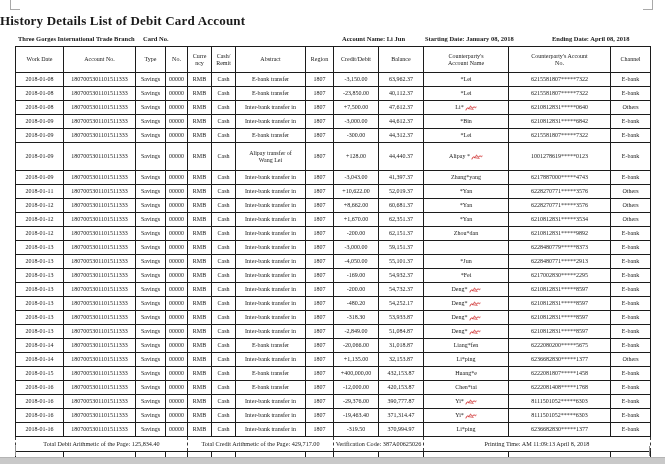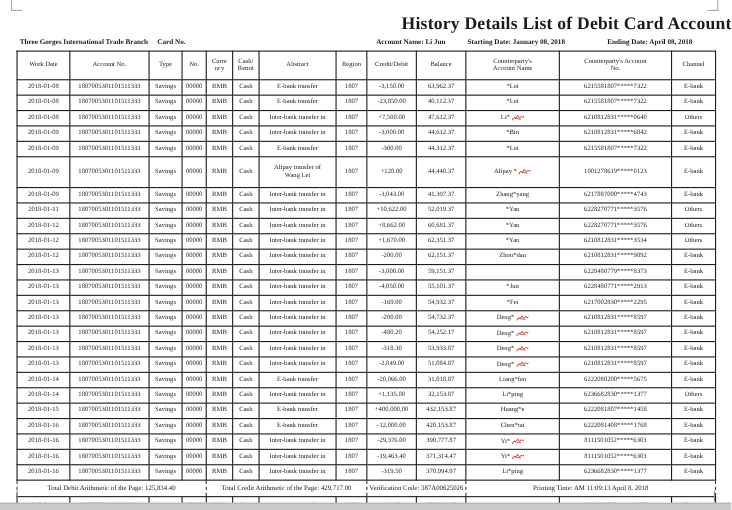--- a/index.html
+++ b/index.html
@@ -5,22 +5,22 @@
   html,body{margin:0;padding:0;}
   body{
     width:665px;height:464px;background:#ffffff;position:relative;overflow:hidden;
     font-family:"Liberation Serif", serif;color:#1a1a1a;
     -webkit-font-smoothing:antialiased;
   }
   .corner{position:absolute;width:9px;height:9px;top:0;}
   .corner.tl{left:10px;border-left:1px solid #a9a9a9;border-bottom:1px solid #a9a9a9;}
   .corner.tr{right:12px;border-right:1px solid #a9a9a9;border-bottom:1px solid #a9a9a9;}
   .doc-title{
-    position:absolute;top:13px;left:0;width:100%;text-align:right;
-    font-weight:bold;font-size:16px;letter-spacing:.2px;
+    position:absolute;top:13px;left:0;width:100%;text-align:left;
+    font-weight:bold;font-size:13px;letter-spacing:.2px;
   }
   .info-line{position:absolute;top:35px;left:15px;width:635px;height:10px;
     font-weight:bold;font-size:6.5px;}
   .info-line span{position:absolute;white-space:nowrap;top:0;}
   .inf-branch{left:3px;}
   .inf-card{left:128px;}
   .inf-name{left:327px;}
   .inf-start{left:410px;}
   .inf-end{left:537px;}
   table.stmt{

